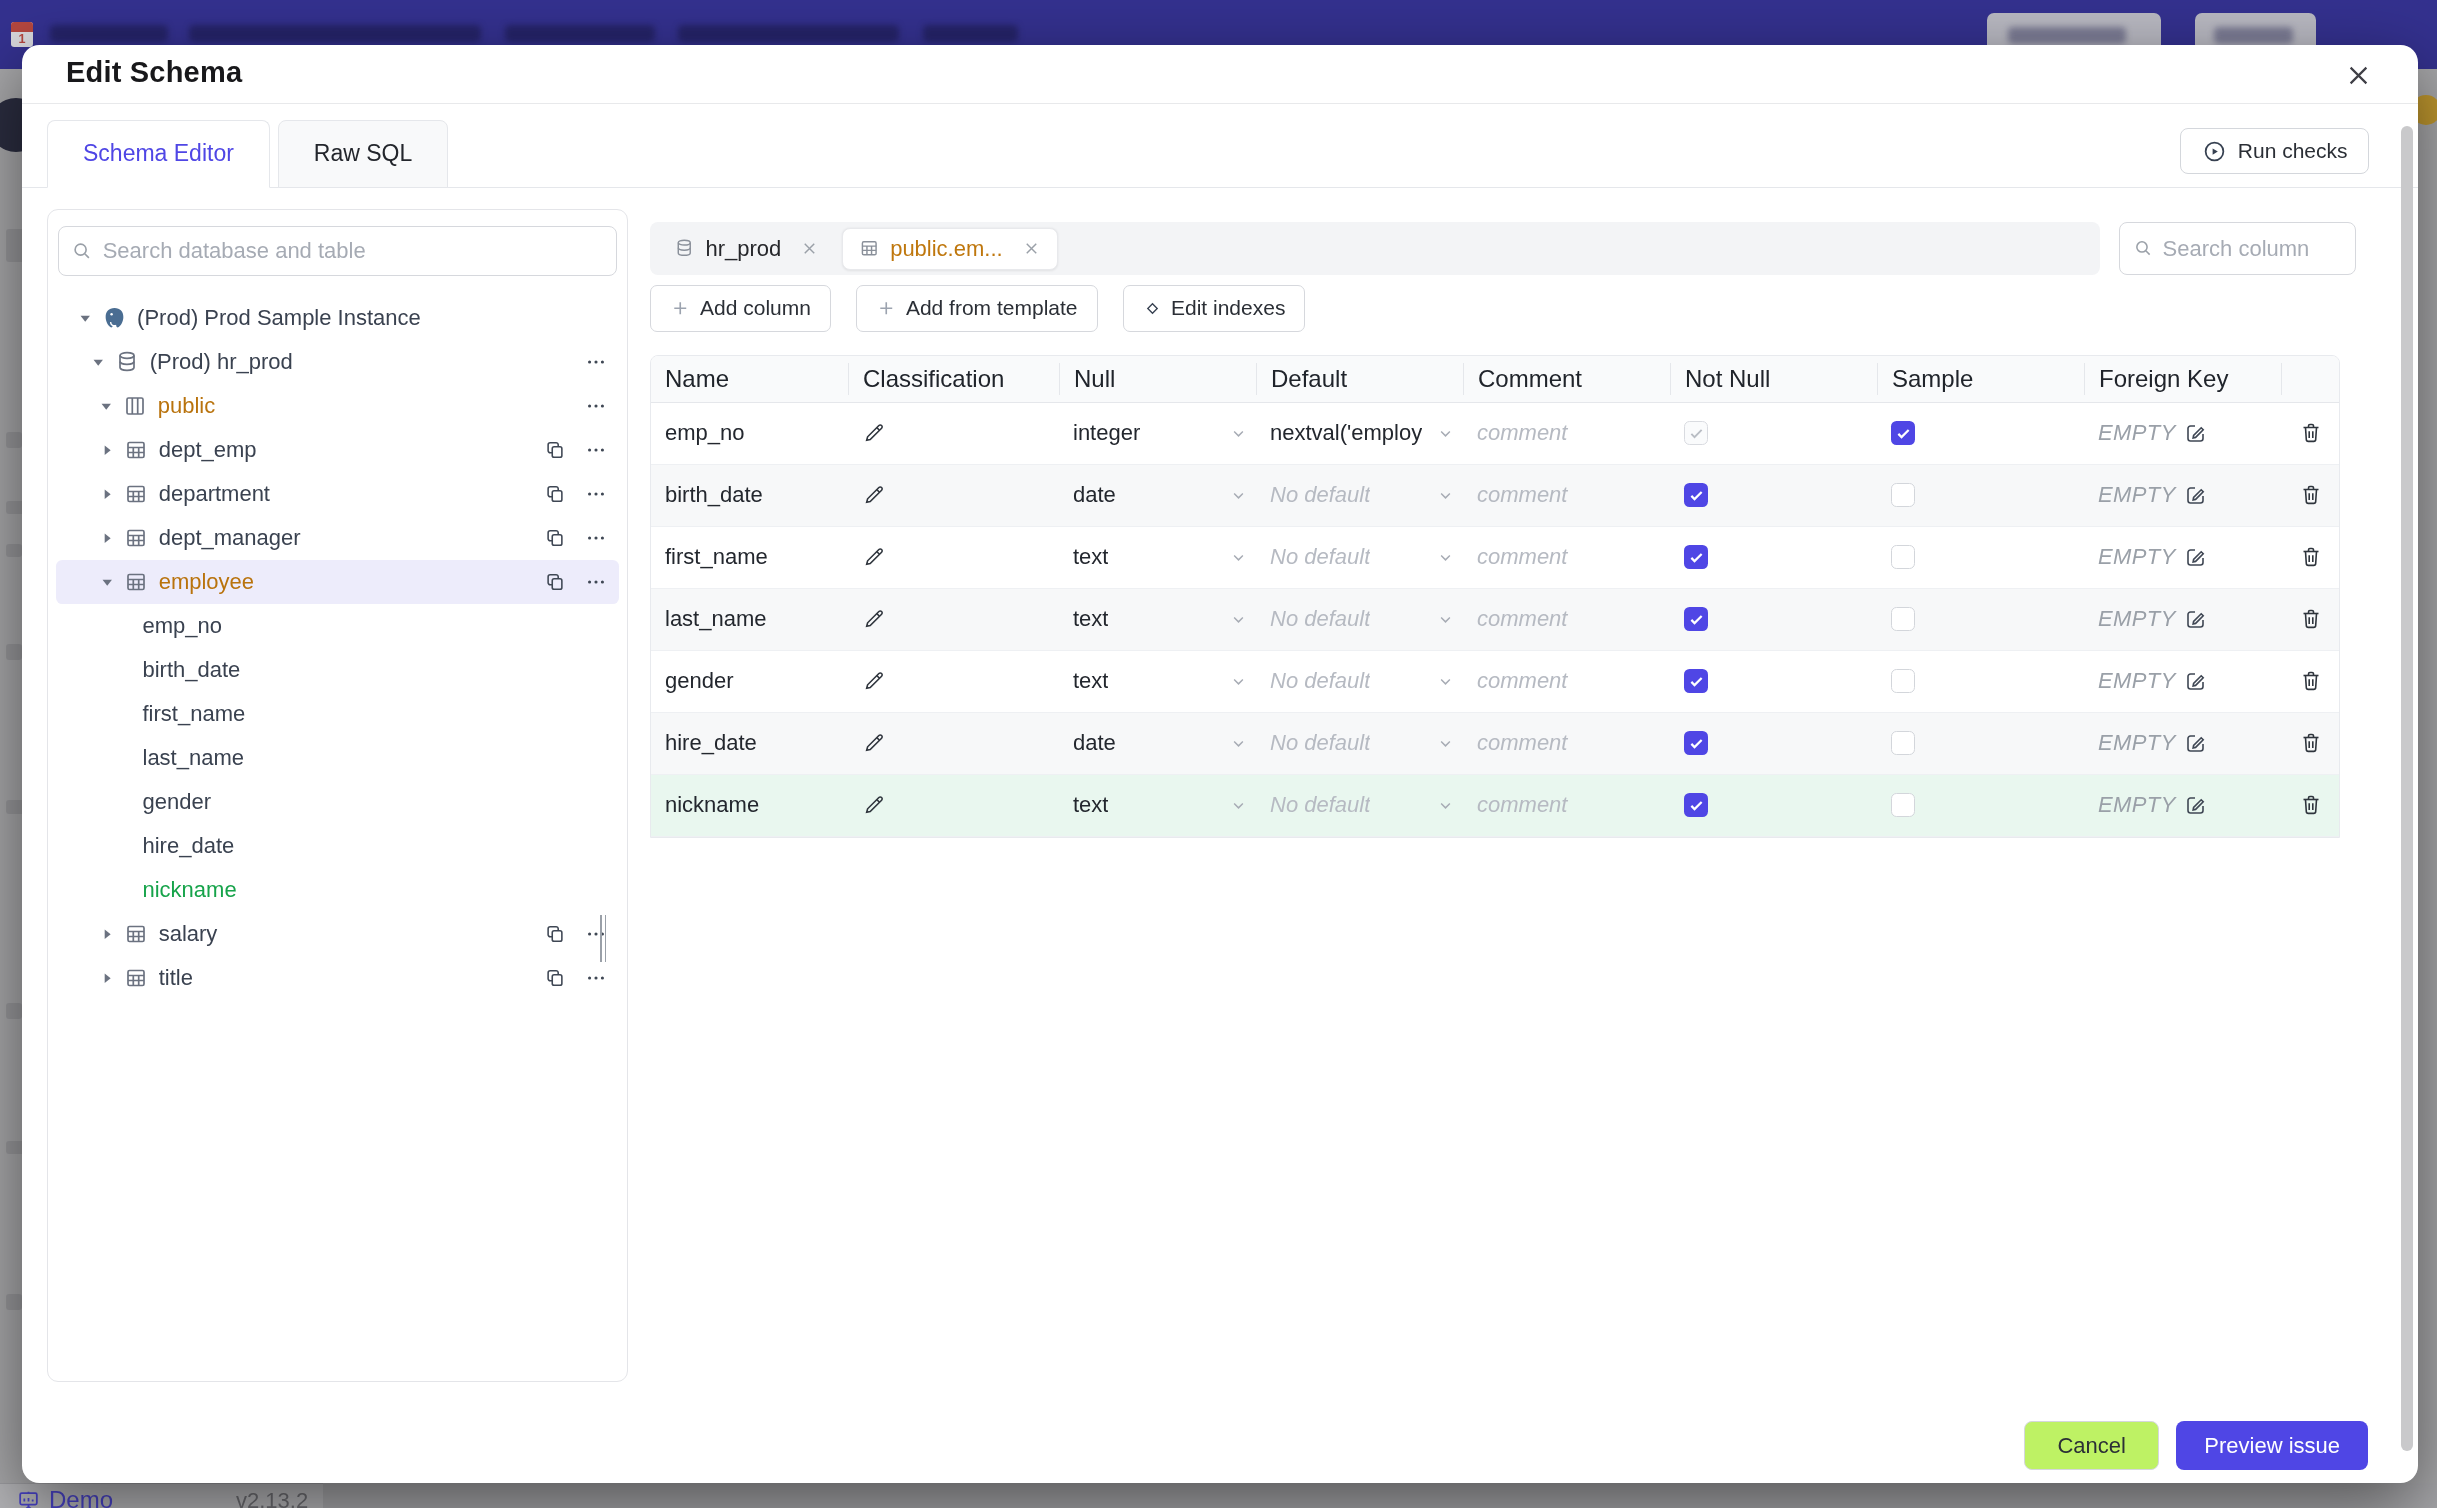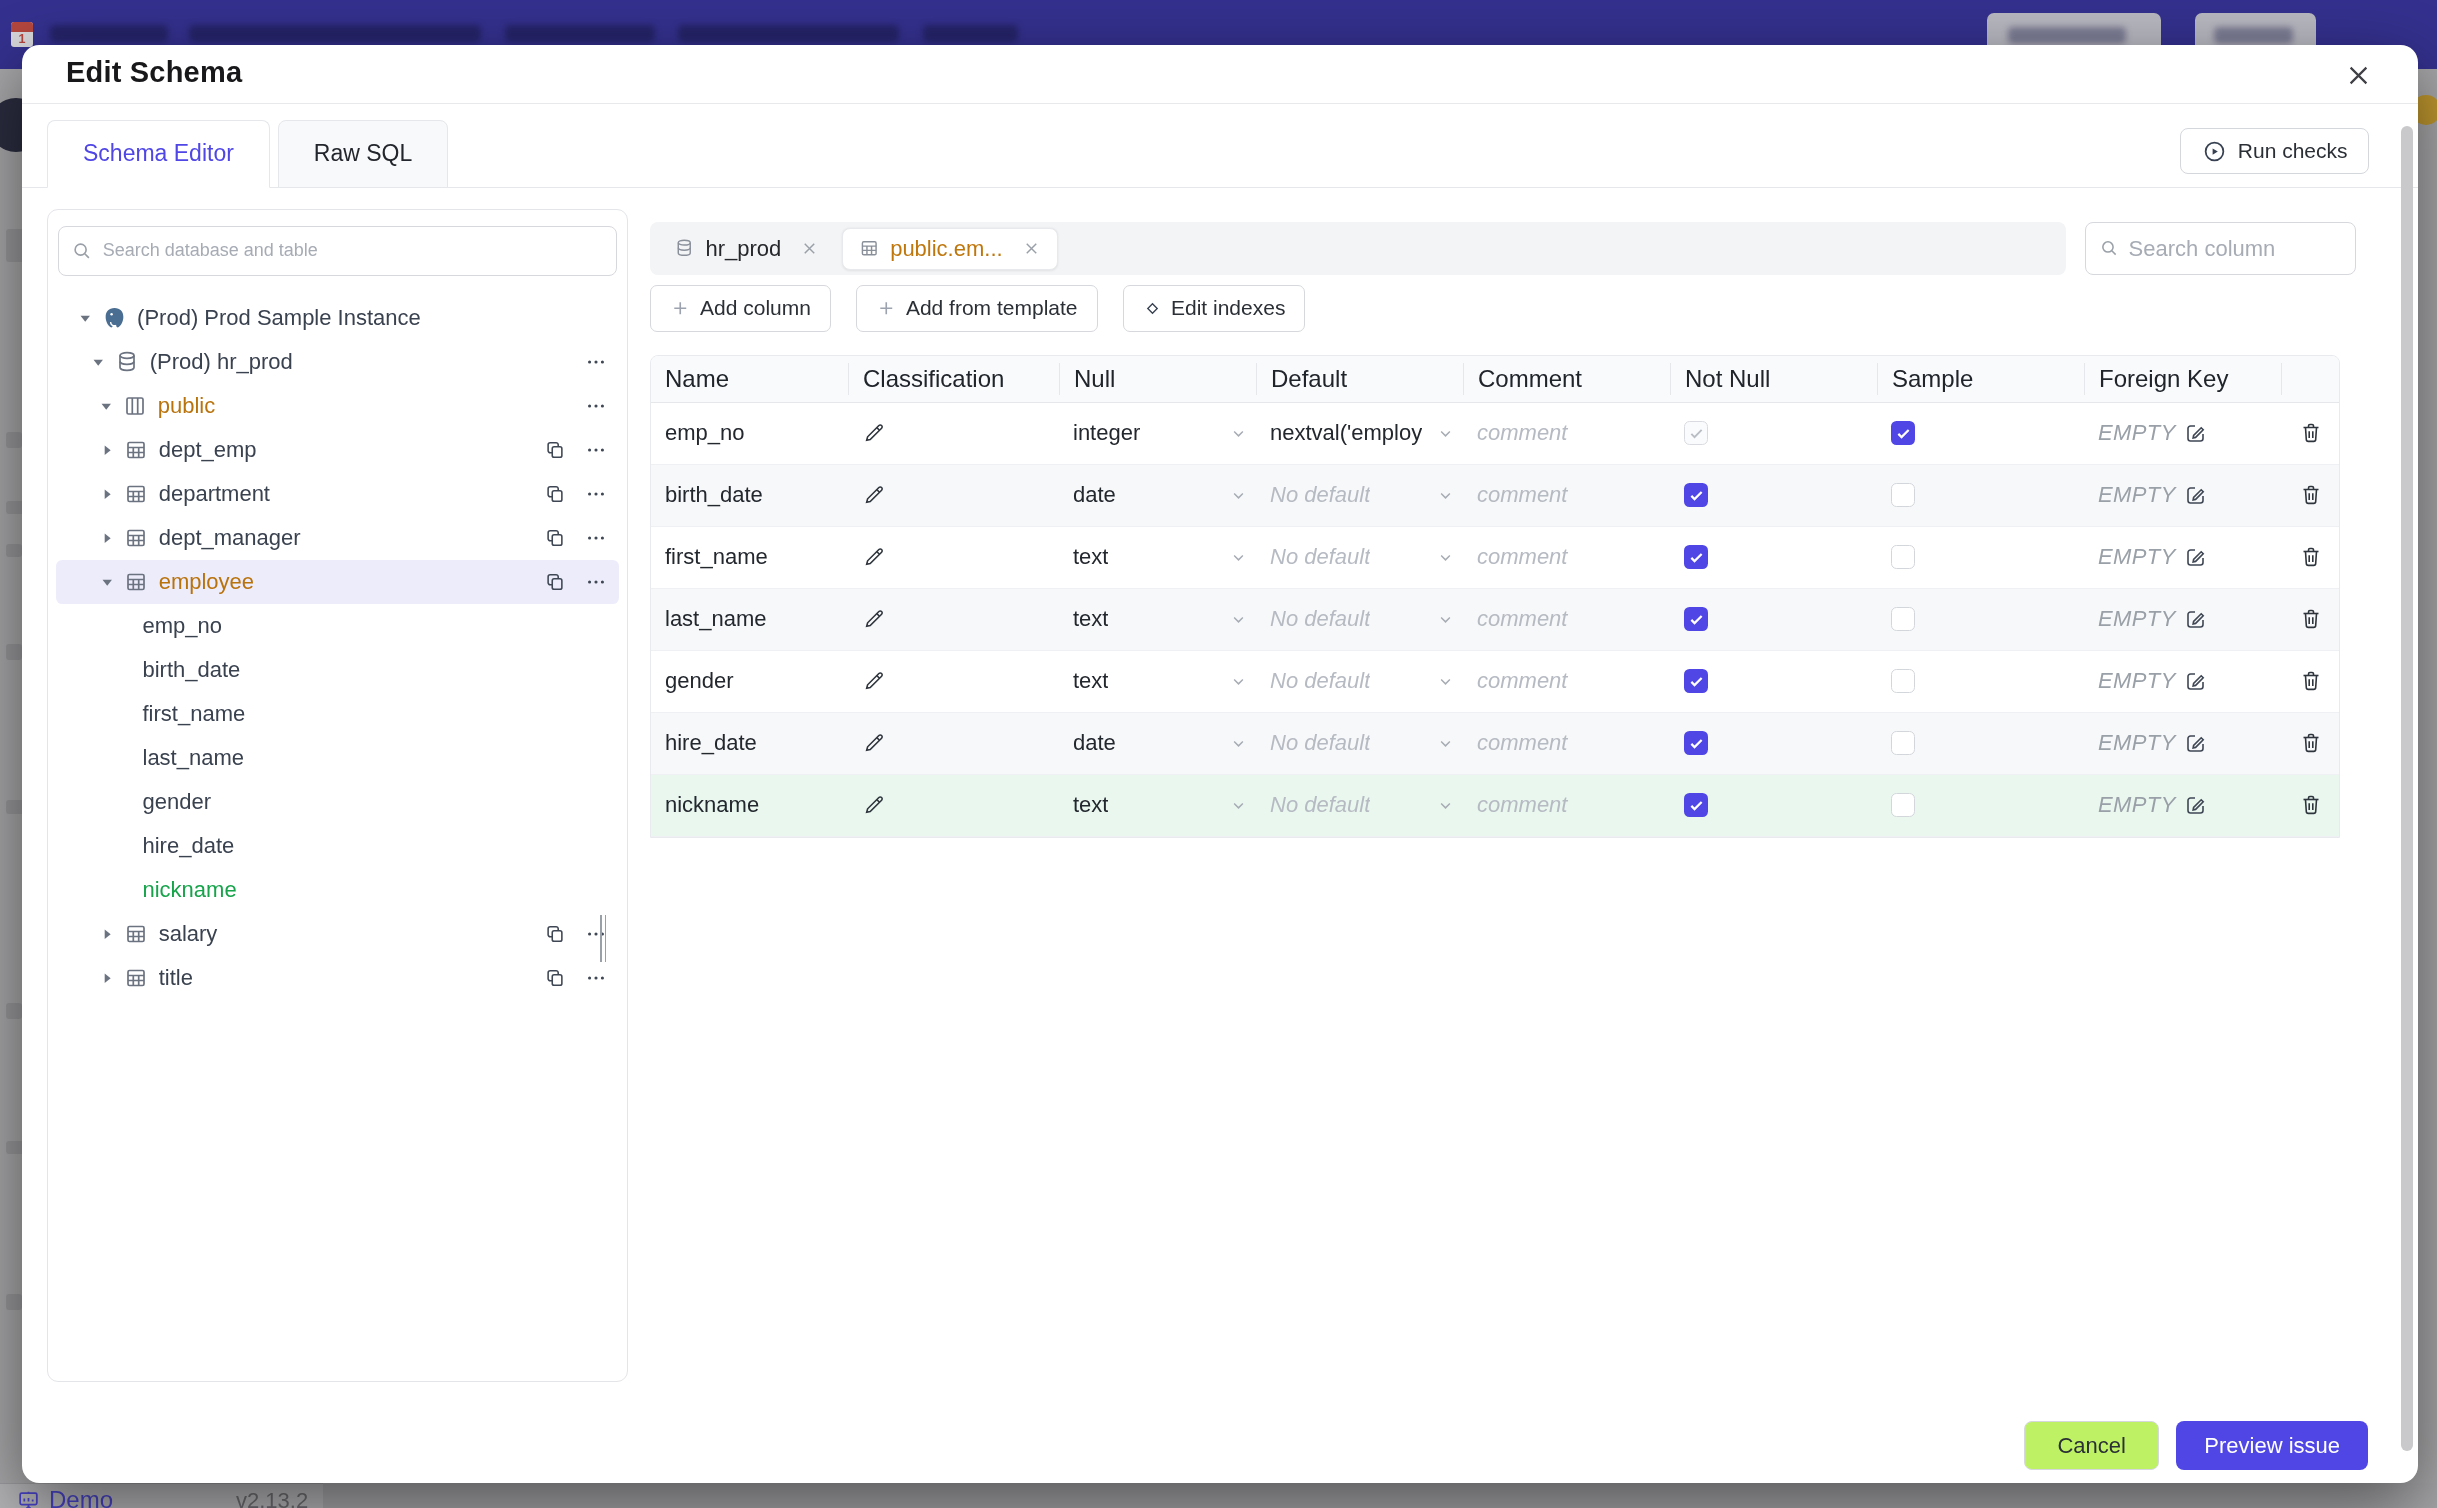--- a/index.html
+++ b/index.html
@@ -35,21 +35,21 @@
   
   .tabsrow { position:relative; height:84px; border-bottom:0.8px solid #e5e7eb; padding-left:25px; display:flex; align-items:flex-end; }
   .tab { height:68px; padding:0 35px; display:flex; align-items:center; font-size:23px; border:0.8px solid #e5e7eb; border-radius:8px 8px 0 0; margin-bottom:-0.8px; cursor:pointer; }
   .tab.active { background:#fff; color:#4f46e5; border-bottom-color:#fff; }
   .tab.inactive { background:#f8f9fa; color:#23262c; margin-left:8px; }
   .run-checks { position:absolute; right:49px; top:24px; height:46px; padding:0 20.5px; display:flex; align-items:center; gap:11px; border:0.8px solid #d4d7dc; border-radius:8px; background:#fff; font-size:21px; color:#2b2f36; cursor:pointer; }
   
   .content { position:absolute; left:0; top:144px; right:0; bottom:0; }
   .sidepanel { position:absolute; left:25px; top:20px; width:581px; height:1173px; border:0.8px solid #e4e5e9; border-radius:11px; background:#fff; padding:11px 8px 0 8px; }
   .searchbox { position:relative; margin:4.7px 1.6px 0 1.6px; height:50px; border:0.8px solid #d6d8dd; border-radius:8px; display:flex; align-items:center; padding:0 12.6px; gap:9.5px; background:#fff; }
-  .searchbox input { border:none; outline:none; flex:1; font-size:18px; font-family:"Liberation Sans",sans-serif; color:#3a4250; background:transparent; }
+  .searchbox input { border:none; outline:none; flex:1; font-size:22px; font-family:"Liberation Sans",sans-serif; color:#3a4250; background:transparent; }
   .searchbox input::placeholder { color:#a6abb4; }
   .resize-handle { position:absolute; left:578px; top:726px; width:9.5px; height:47px; display:flex; gap:3.2px; cursor:col-resize; }
   .resize-handle span { width:1.6px; height:47px; background:#9aa0a8; display:block; }
   
   .tree { margin-top:20.5px; }
   .trow { position:relative; height:44px; display:flex; align-items:center; cursor:pointer; border-radius:6.3px; }
   .trow .caret { width:24px; height:24px; flex:0 0 24px; display:flex; align-items:center; justify-content:center; }
   .trow .ticon { width:27px; height:27px; flex:0 0 27px; margin-left:3.2px; display:flex; align-items:center; justify-content:center; }
   .trow .tlabel { margin-left:9.5px; font-size:22px; color:#3a4250; white-space:nowrap; }
   .trow.lvl0 { padding-left:17.4px; }
@@ -63,21 +63,21 @@
   .tacts { position:absolute; right:11px; top:0; height:44px; display:flex; align-items:center; gap:16px; color:#3f4754; }
   .tacts .abtn { width:25px; height:25px; display:flex; align-items:center; justify-content:center; cursor:pointer; }
   
   .main { position:absolute; left:628px; top:33px; width:1706px; }
   .chipsrow { display:flex; gap:19px; }
   .chipsbar { flex:1; height:53px; background:#f3f4f6; border-radius:8px; display:flex; align-items:center; padding:0 8px; gap:6.3px; }
   .chip { height:42px; display:flex; align-items:center; gap:11px; padding:0 16px; border-radius:8px; font-size:22px; color:#26272b; cursor:pointer; }
   .chip.active { background:#fff; border:0.8px solid #e8e9ec; box-shadow:0 0.8px 2.4px rgba(0,0,0,.08); }
   .chip.modified .chip-label { color:#bf770d; }
   .chip .chx { color:#9aa0a8; display:flex; cursor:pointer; margin-left:8px; }
-  .colsearch { width:271px; height:53px; border:0.8px solid #d6d8dd; border-radius:8px; display:flex; align-items:center; gap:9.5px; padding:0 12.6px; background:#fff; }
+  .colsearch { width:237px; height:53px; border:0.8px solid #d6d8dd; border-radius:8px; display:flex; align-items:center; gap:9.5px; padding:0 12.6px; background:#fff; }
   .colsearch input { border:none; outline:none; width:100%; font-size:22px; font-family:"Liberation Sans",sans-serif; color:#3a4250; }
   .colsearch input::placeholder { color:#a6abb4; }
   .toolbar { margin-top:9.5px; display:flex; gap:25px; }
   .tbtn { height:47px; padding:0 19px; display:flex; align-items:center; gap:9.5px; border:0.8px solid #d6d8dd; border-radius:7px; background:#fff; font-size:21px; color:#2b2f36; cursor:pointer; }
   .tbtn .ticn { color:#9ca3af; display:flex; }
   .tbtn .ticn.dark { color:#374151; }
   
   .gridtable { margin-top:23px; width:1690px; border:0.8px solid #e8eaee; border-radius:8px 8px 0 0; overflow:hidden; }
   .gr { display:grid; grid-template-columns:197px 211px 197px 207px 207px 207px 207px 197px 60px; align-items:center; }
   .ghead { height:47px; background:#f9fafb; border-bottom:0.8px solid #e5e7eb; }

